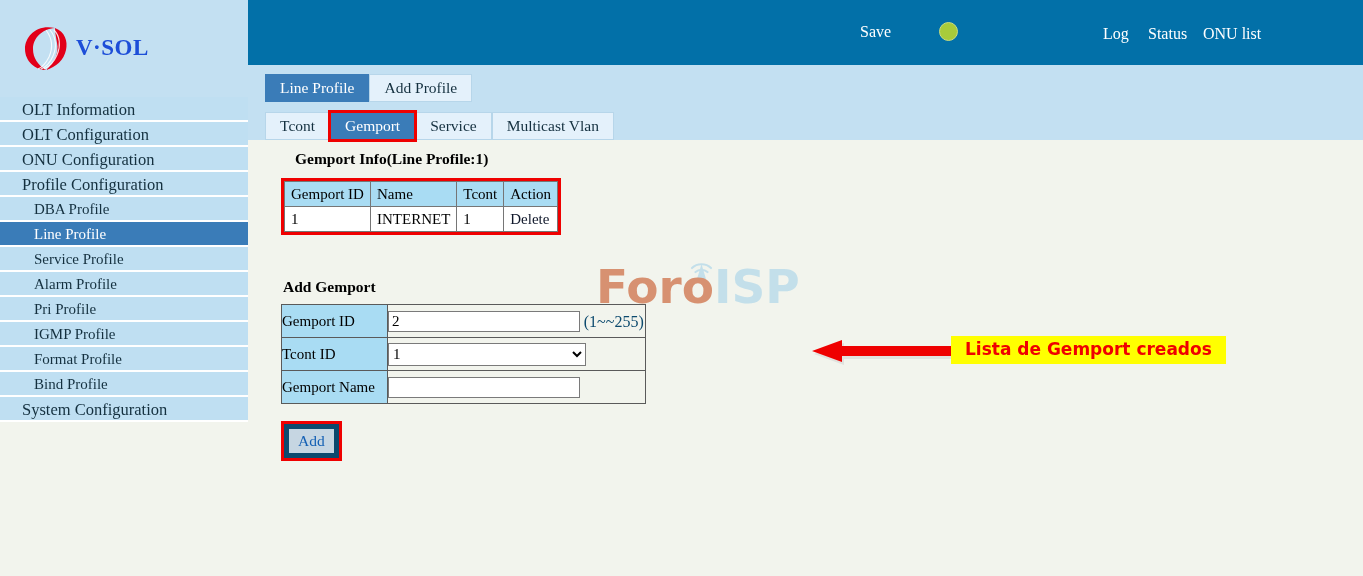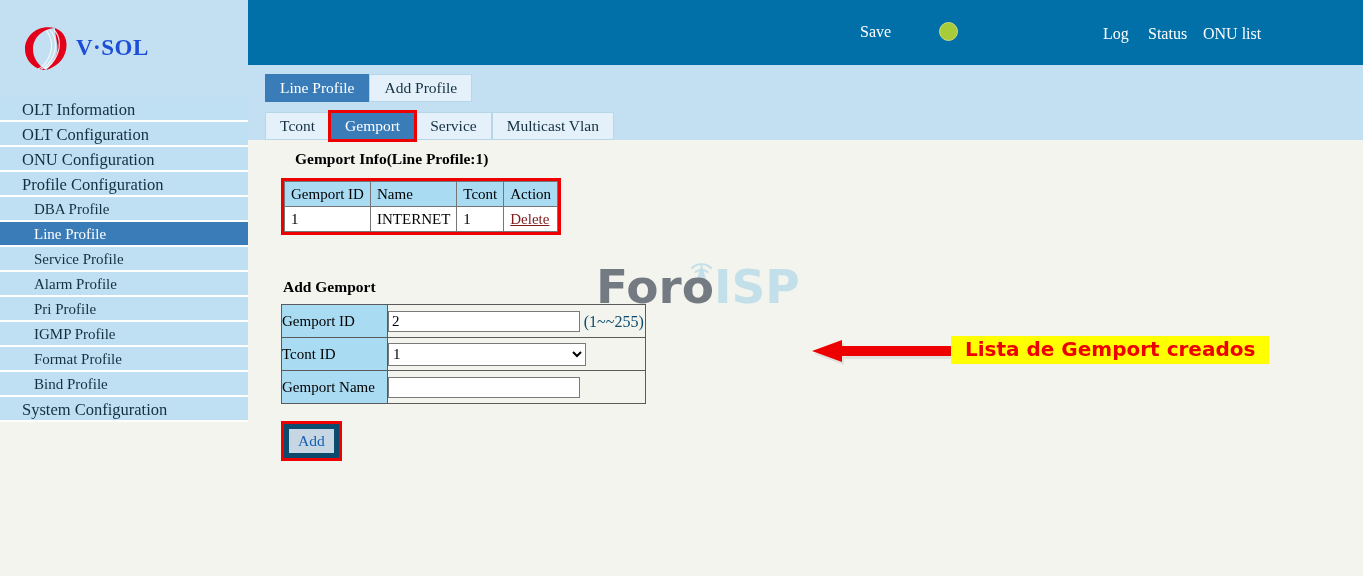--- a/index.html
+++ b/index.html
@@ -146,52 +146,52 @@
     font-weight: normal;
     height: 25px;
     vertical-align: middle;
   }
   table.grid thead td { background: #a9dcf3; }
   table.grid tbody td { background: #ffffff; }
   #c-gid   { width: 86px; }
   #c-name  { width: 80px; }
   #c-tcont { width: 36px; }
   #c-act   { width: 54px; }
-  a.link { color: #7f1d1d; text-decoration: underline; cursor: pointer; }
+  a.link { color: #0f172a; cursor: pointer; }
 
   
   #arrow-svg { position: absolute; left: 562px; top: 196px; }
   #callout {
     position: absolute; left: 703px; top: 196px;
     background: #ffff00;
     color: #ef0000;
     font-family: "DejaVu Sans", sans-serif;
     font-weight: bold;
-    font-size: 20px;
+    font-size: 17px;
     padding: 4px 14px 5px 14px;
     white-space: nowrap;
     line-height: 19px;
   }
 
   
   #watermark {
     position: absolute; left: 348px; top: 110px;
     width: 190px; height: 62px;
     opacity: 0.55;
     pointer-events: none;
   }
   #wm-text {
     font-family: "DejaVu Sans", sans-serif;
     font-weight: bold;
     font-size: 47px;
     line-height: 50px;
     position: absolute; left: 0; top: 12px;
     white-space: nowrap;
   }
-  .wm-a { color: #0f172a; }
+  .wm-a { color: #c2410c; }
   .wm-b { color: #9ecfe8; }
 
   
   #add-table-wrap { position: absolute; left: 33px; top: 164px; }
   #add-table { border-collapse: collapse; font-size: 15px; }
   #add-table td {
     border: 1px solid #5a5a5a;
     padding: 0;
     height: 33px;
     vertical-align: middle;

